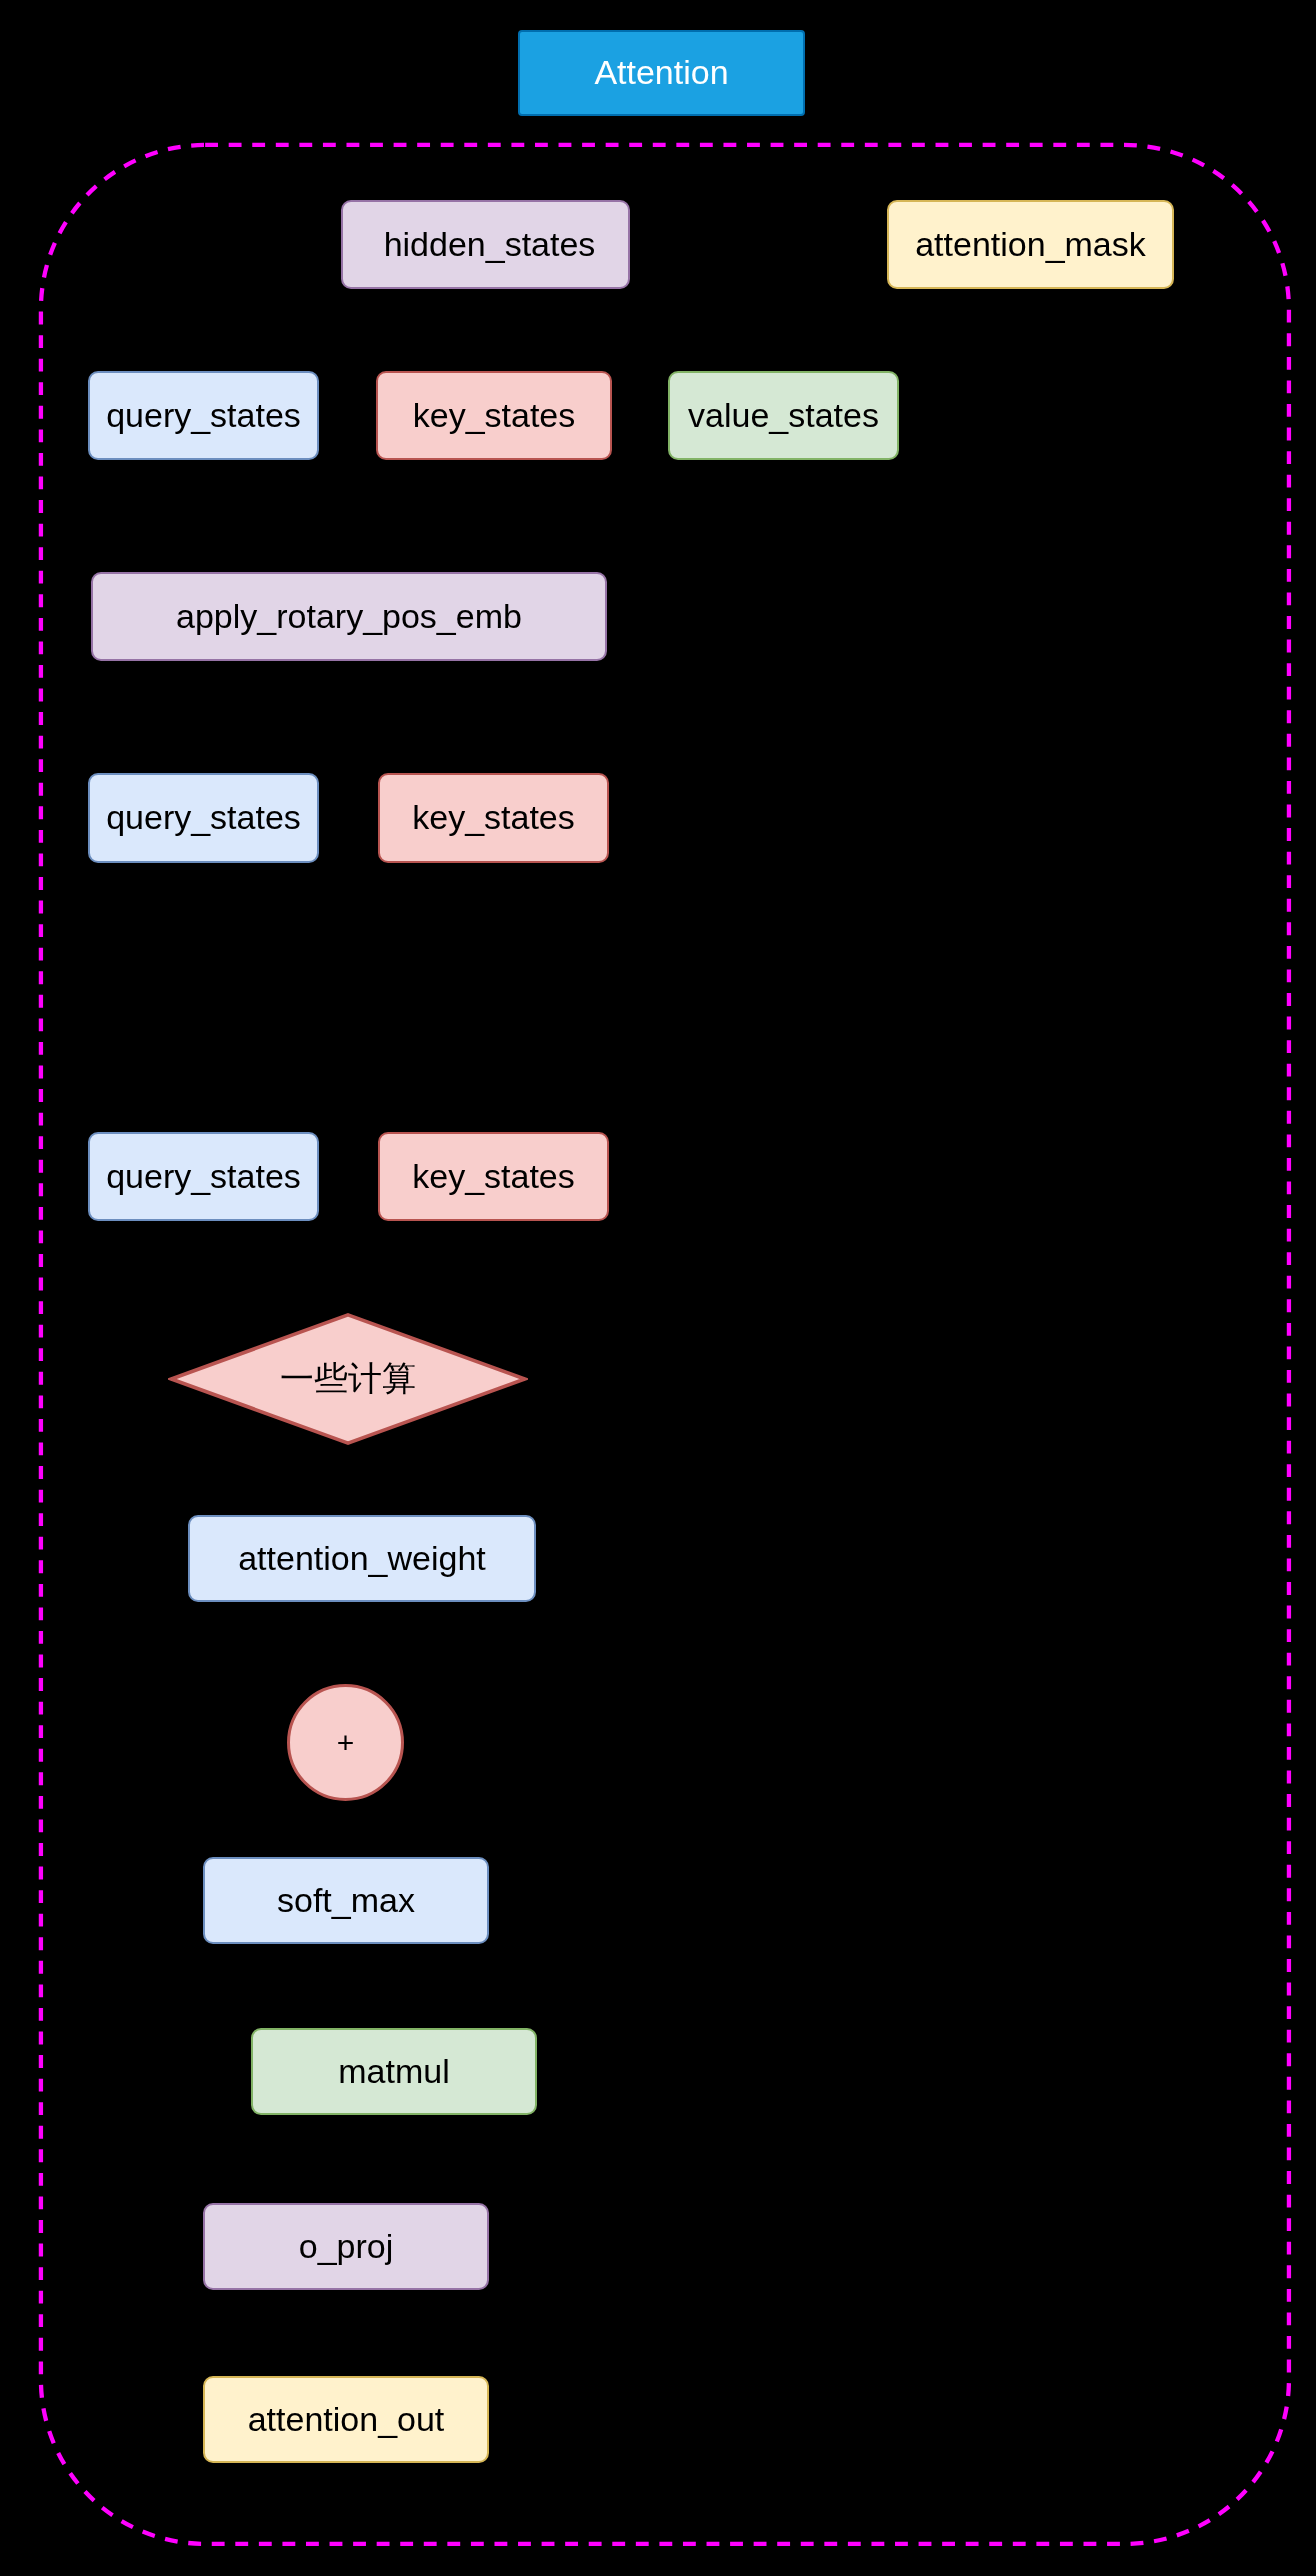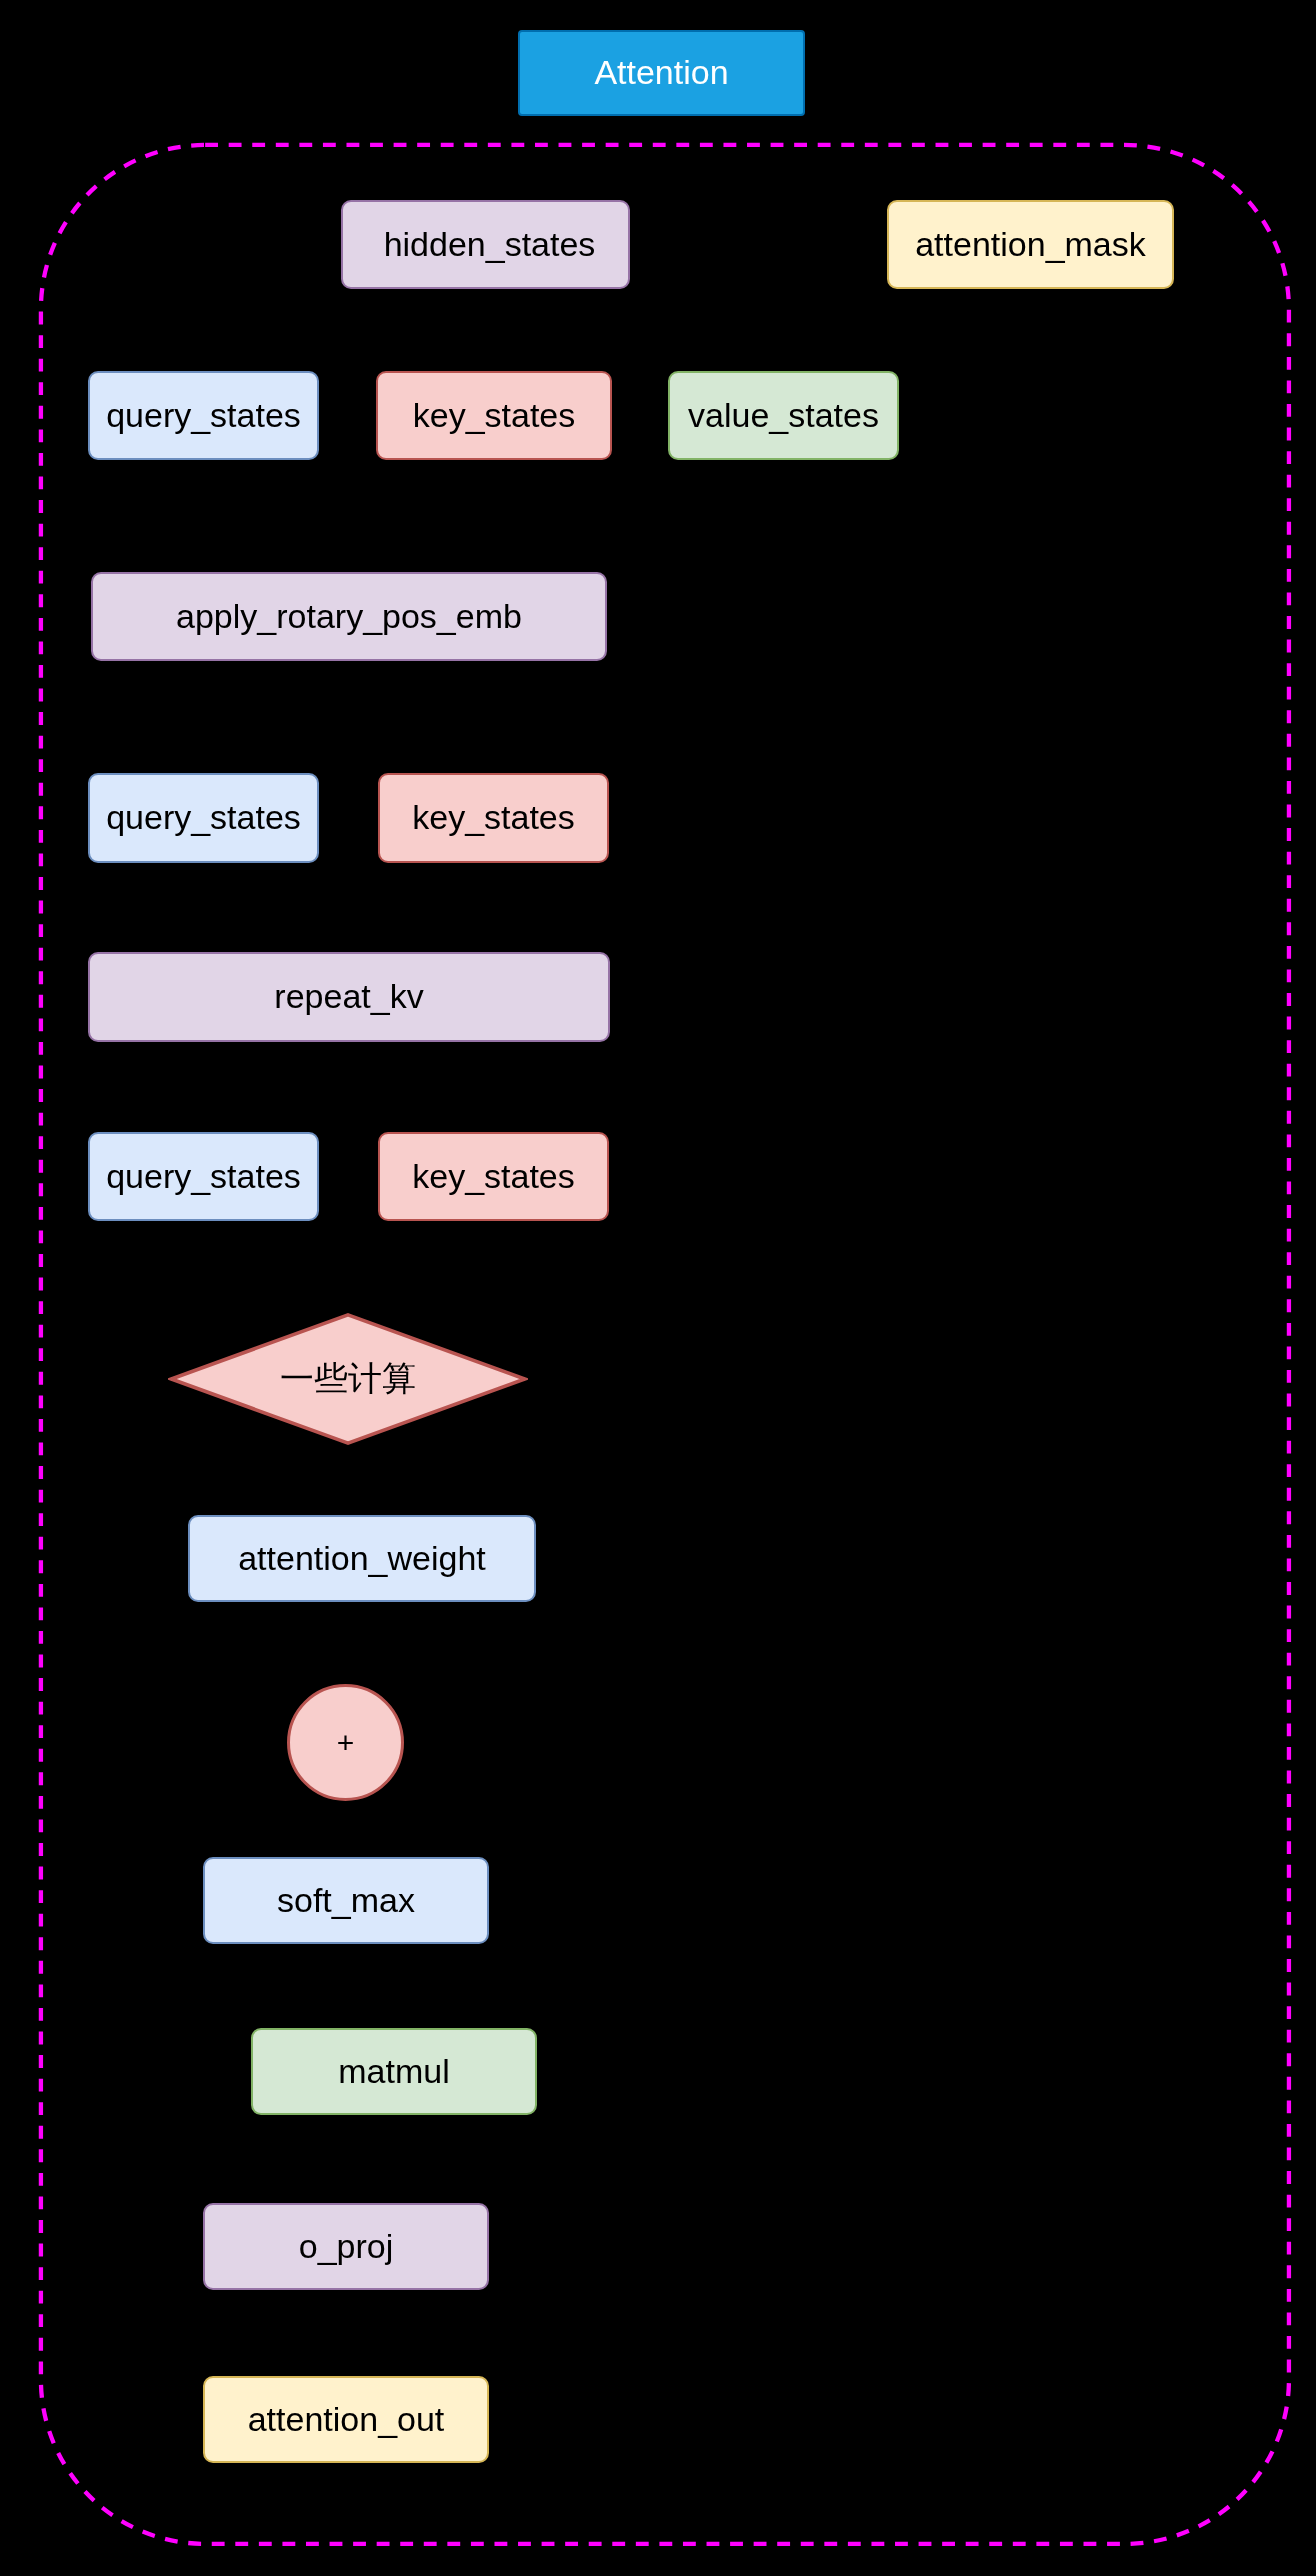--- a/index.html
+++ b/index.html
@@ -82,23 +82,20 @@
     <span>apply_rotary_pos_emb</span>
   </div>
 
   <div class="node" style="left: 88px; top: 773px; width: 231px; height: 90px; background-color: rgb(218, 232, 252); border-color: rgb(108, 142, 191);">
     <span>query_states</span>
   </div>
   <div class="node" style="left: 378px; top: 773px; width: 231px; height: 90px; background-color: rgb(248, 206, 204); border-color: rgb(184, 84, 80);">
     <span>key_states</span>
   </div>
 
-  <div class="node" style="left: 88px; top: 952px; width: 522px; height: 90px; background-color: rgb(225, 213, 231); border-color: rgb(150, 115, 166);">
-    <span>repeat_kv</span>
-  </div>
 
   <div class="node" style="left: 88px; top: 1132px; width: 231px; height: 89px; background-color: rgb(218, 232, 252); border-color: rgb(108, 142, 191);">
     <span>query_states</span>
   </div>
   <div class="node" style="left: 378px; top: 1132px; width: 231px; height: 89px; background-color: rgb(248, 206, 204); border-color: rgb(184, 84, 80);">
     <span>key_states</span>
   </div>
 
   <svg class="overlay-svg" style="left:168px; top:1312px;" width="360" height="134" viewBox="0 0 504 188">
     <polygon points="252,4 500,94 252,184 4,94" stroke-width="5" style="fill: rgb(248, 206, 204); stroke: rgb(184, 84, 80);"></polygon>

